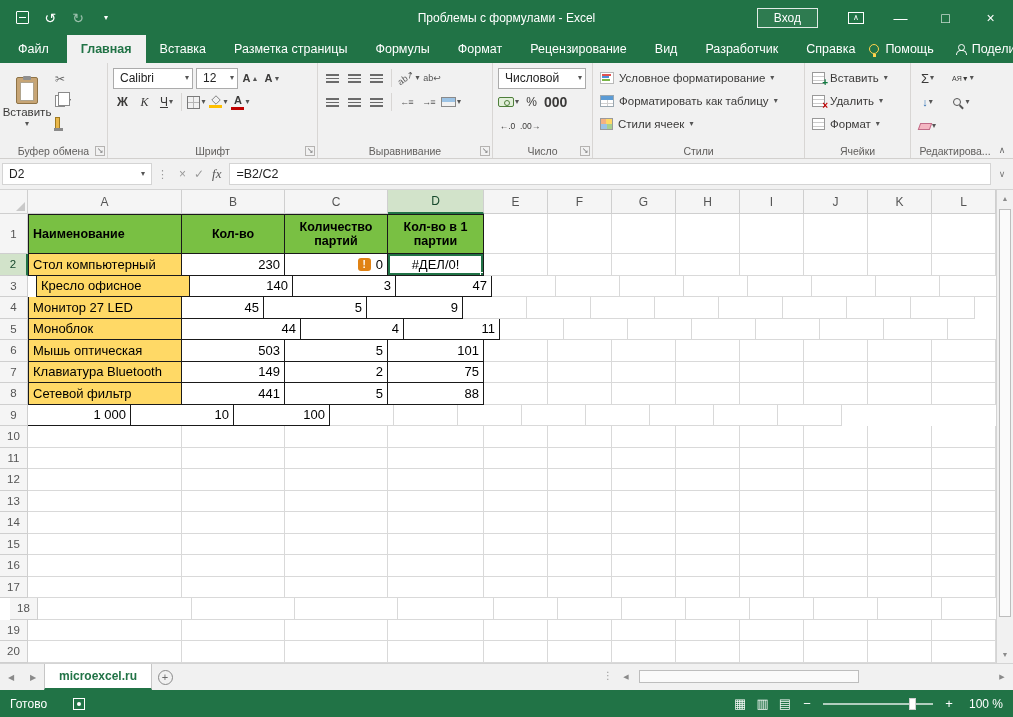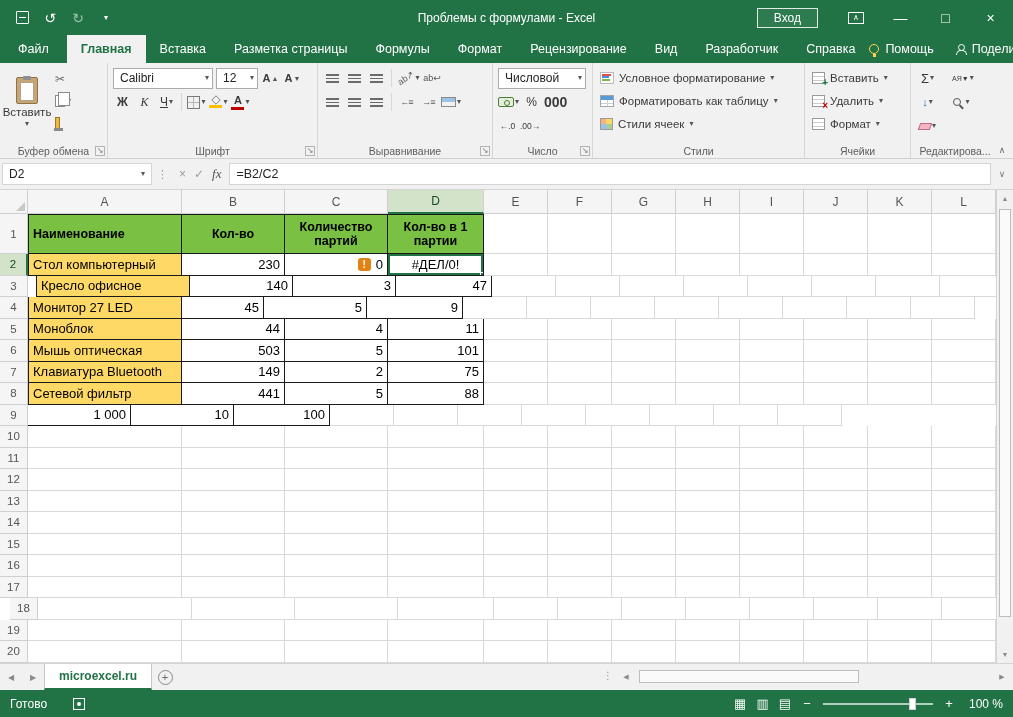--- a/index.html
+++ b/index.html
@@ -260,21 +260,21 @@
               <span class="painter"></span>
             </div>
         </div>
       </div>
       <div class="rg-label"><span>Буфер обмена</span></div>
       <span class="launcher">↘</span>
     </div>
 
     <div class="rgroup" style="width:210px">
       <div class="rrow">
-        <div class="combo" style="width:100px">
+        <div class="combo" style="width:80px">
             <span>Calibri</span>
             <span class="dd">▾</span>
           </div>
         <div class="combo" style="width:42px">
             <span>12</span>
             <span class="dd">▾</span>
           </div>
         <div class="tbtn">
             <span class="alet">А</span>
             <span class="supArrow">▲</span>
@@ -561,21 +561,21 @@
           <div class="cell" style="width: 64px;"></div>
           <div class="cell" style="width: 64px;"></div>
           <div class="cell" style="width: 64px;"></div>
           <div class="cell" style="width: 64px;"></div>
           <div class="cell" style="width: 64px;"></div>
           <div class="cell" style="width: 64px;"></div>
         </div>
         <div class="grow" style="height: 21.5px;">
           <div class="rowhdr">5</div>
           <div class="cell tb tl aname" style="width: 154px;">Моноблок</div>
-          <div class="cell tb num" style="width: 103px;">44</div>
+          <div class="cell tb num" style="width: 119px;">44</div>
           <div class="cell tb num" style="width: 103px;">4</div>
           <div class="cell tb num" style="width: 96px;">11</div>
           <div class="cell" style="width: 64px;"></div>
           <div class="cell" style="width: 64px;"></div>
           <div class="cell" style="width: 64px;"></div>
           <div class="cell" style="width: 64px;"></div>
           <div class="cell" style="width: 64px;"></div>
           <div class="cell" style="width: 64px;"></div>
           <div class="cell" style="width: 64px;"></div>
           <div class="cell" style="width: 64px;"></div>

